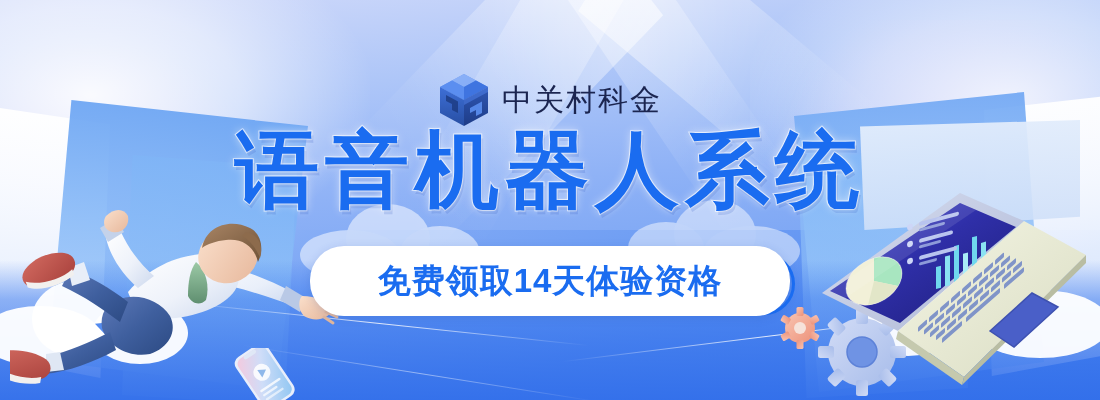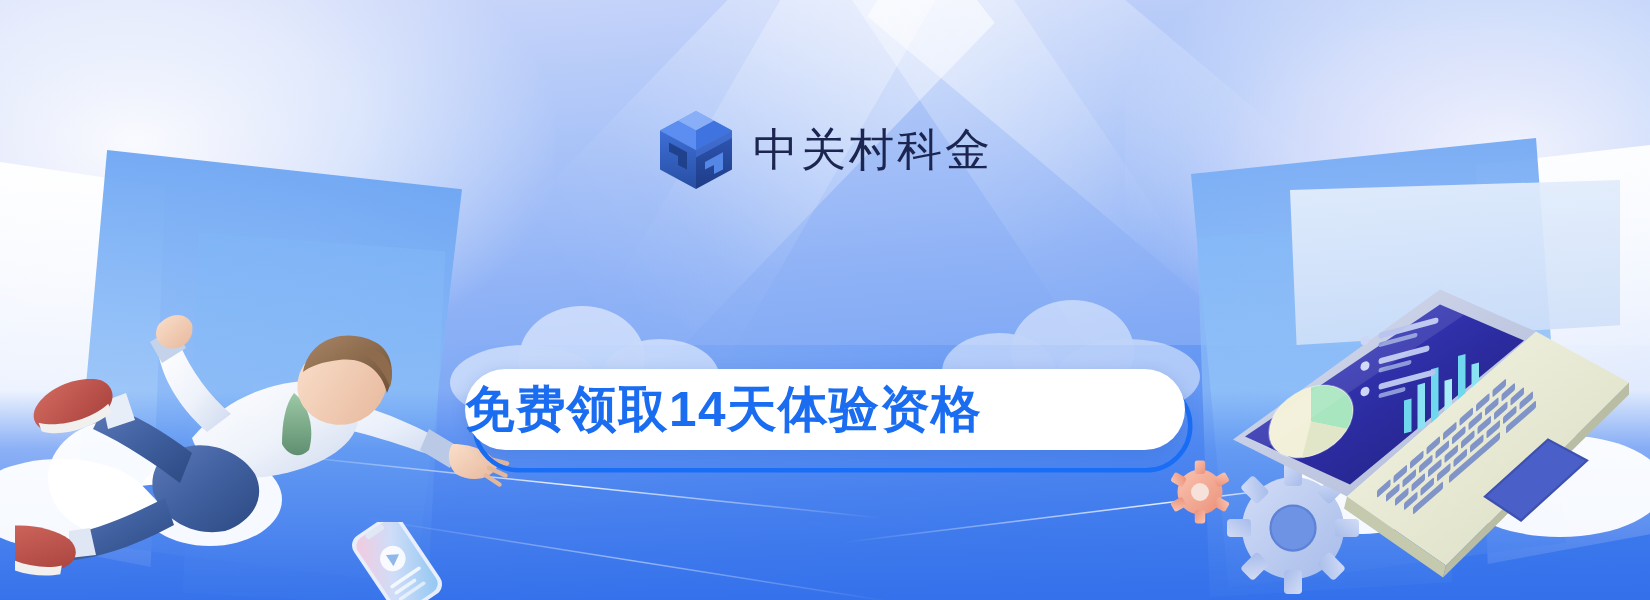--- a/index.html
+++ b/index.html
@@ -171,24 +171,24 @@
     position: relative;
     width: 480px; height: 62px;
   }
   .cta-shadow {
     position: absolute; left: 5px; top: 7px; width: 480px; height: 62px;
     border: 3px solid #1a6ef5; border-radius: 34px;
     background: transparent;
     box-sizing: border-box;
   }
   .cta-face {
-    position: absolute; left: 0; top: 0; width: 480px; height: 54px;
+    position: absolute; left: 0; top: 0; width: 480px; height: 70px;
     background: #ffffff;
     border-radius: 34px;
-    display: flex; align-items: center; justify-content: flex-start;
+    display: flex; align-items: center; justify-content: center;
     box-sizing: border-box;
     box-shadow: 0 2px 10px rgba(40,80,170,0.18);
     cursor: pointer;
   }
   .cta-label {
     font-size: 33px; font-weight: 700; letter-spacing: 1px;
     color: #1a6cf0;
     font-family: "Liberation Sans", "DejaVu Sans", sans-serif;
     white-space: nowrap;
   }
@@ -545,20 +545,21 @@
       <path d="M8 23 L 20 29.5 L 20 41 L 14 38 L 14 32 L 8 29 Z" fill="#1b3a80" opacity="0.8"></path>
 
       <path d="M26 28 L 50 15 L 50 41 L 26 54 Z" fill="url(#cubeRight)"></path>
       <path d="M32 36 L 44 29.5 L 44 41 L 38 44 L 38 38 L 32 41 Z" fill="#5b8ef0" opacity="0.9"></path>
 
       <path d="M26 28 L 50 15 L 50 20 L 26 33 Z" fill="#4f80e8" opacity="0.55"></path>
     </svg>
     <div class="logo-text">中关村科金</div>
   </div>
 
+  <div class="headline">语音机器人系统</div>
 
   <div class="cta-wrap">
     <div class="cta">
       <div class="cta-shadow"></div>
       <div class="cta-face">
         <span class="cta-label">免费领取14天体验资格</span>
       </div>
     </div>
   </div>
 

